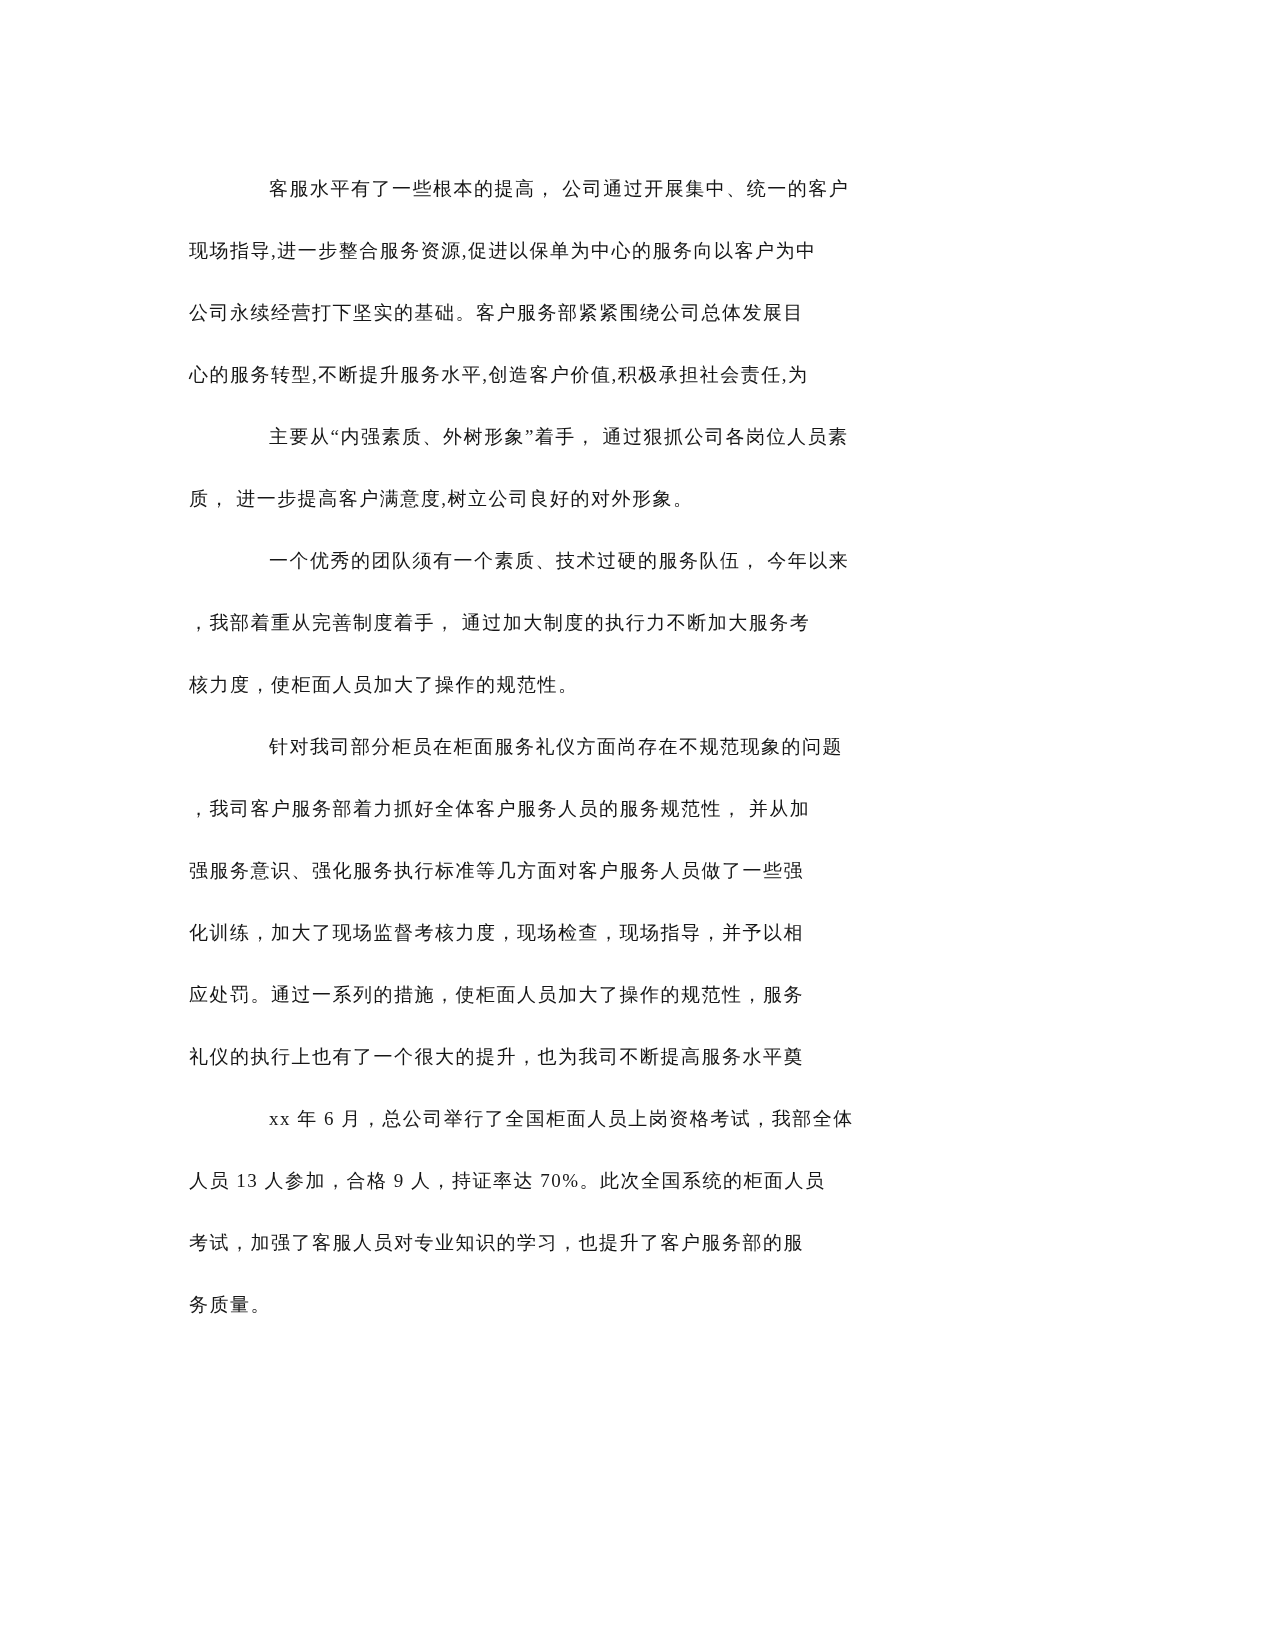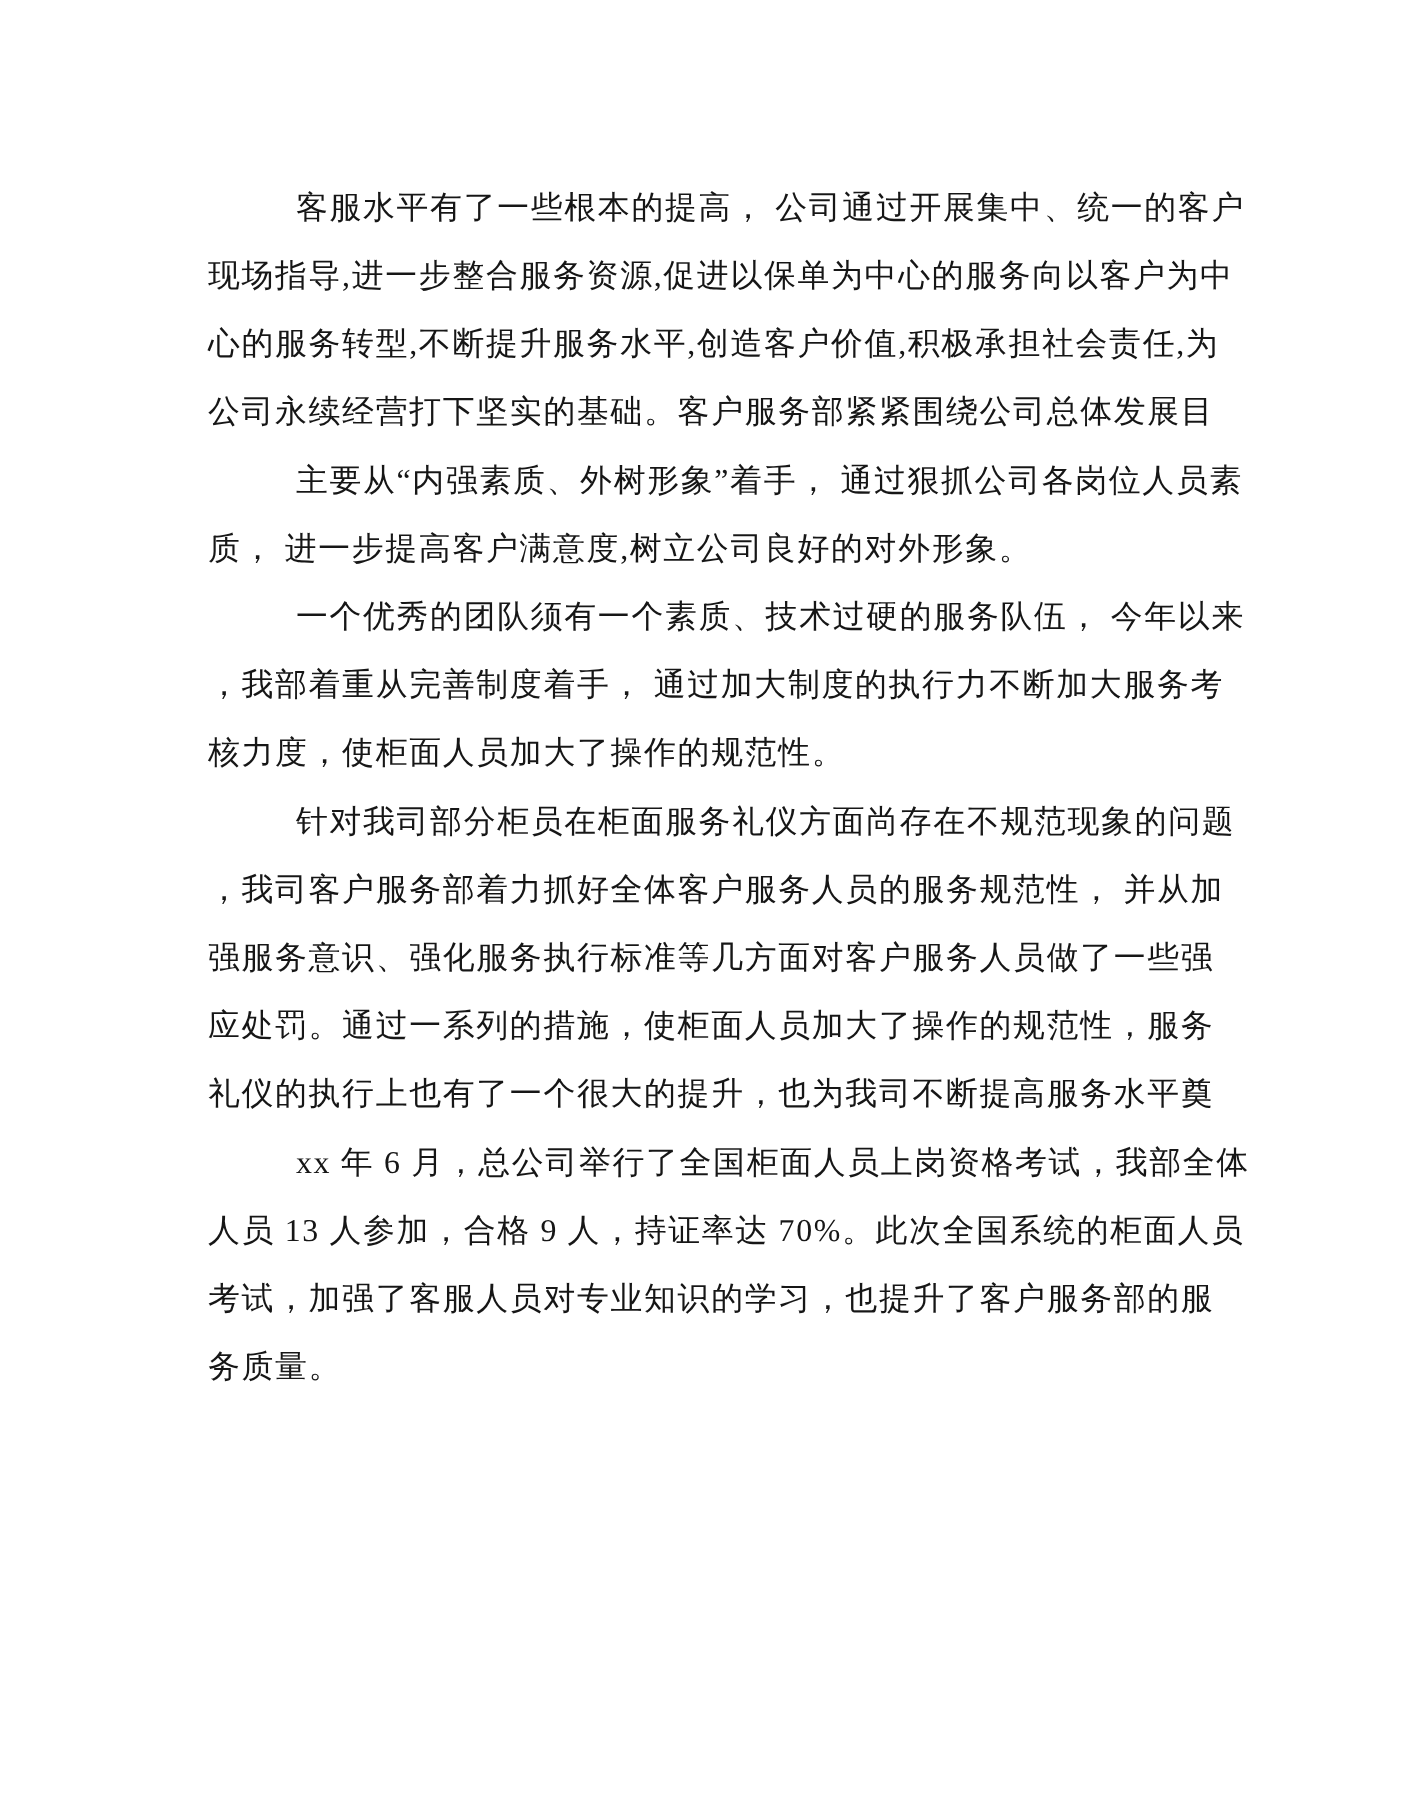--- a/index.html
+++ b/index.html
@@ -23,47 +23,48 @@
     height: 1650px;
     background: #ffffff;
   }
   .doc-body {
     position: absolute;
     left: 189px;
     top: 158px;
     width: 950px;
   }
   .text-line {
-    font-size: 29px;
+    font-size: 19px;
     line-height: 62px;
     letter-spacing: 1.5px;
     white-space: nowrap;
     text-align: left;
   }
   .text-line.first {
     text-indent: 80px;
   }
 </style>
 </head>
 <body>
 
 <div class="doc-page">
   <div class="doc-body">
       <div class="text-line first">客服水平有了一些根本的提高， 公司通过开展集中、统一的客户</div>
       <div class="text-line">现场指导,进一步整合服务资源,促进以保单为中心的服务向以客户为中</div>
+      <div class="text-line">公司永续经营打下坚实的基础。客户服务部紧紧围绕公司总体发展目</div>
       <div class="text-line">心的服务转型,不断提升服务水平,创造客户价值,积极承担社会责任,为</div>
-      <div class="text-line">公司永续经营打下坚实的基础。客户服务部紧紧围绕公司总体发展目</div>
       <div class="text-line first">主要从“内强素质、外树形象”着手， 通过狠抓公司各岗位人员素</div>
       <div class="text-line">质， 进一步提高客户满意度,树立公司良好的对外形象。</div>
       <div class="text-line first">一个优秀的团队须有一个素质、技术过硬的服务队伍， 今年以来</div>
       <div class="text-line">，我部着重从完善制度着手， 通过加大制度的执行力不断加大服务考</div>
       <div class="text-line">核力度，使柜面人员加大了操作的规范性。</div>
       <div class="text-line first">针对我司部分柜员在柜面服务礼仪方面尚存在不规范现象的问题</div>
       <div class="text-line">，我司客户服务部着力抓好全体客户服务人员的服务规范性， 并从加</div>
       <div class="text-line">强服务意识、强化服务执行标准等几方面对客户服务人员做了一些强</div>
+      <div class="text-line">化训练，加大了现场监督考核力度，现场检查，现场指导，并予以相</div>
       <div class="text-line">应处罚。通过一系列的措施，使柜面人员加大了操作的规范性，服务</div>
       <div class="text-line">礼仪的执行上也有了一个很大的提升，也为我司不断提高服务水平奠</div>
       <div class="text-line first">xx 年 6 月，总公司举行了全国柜面人员上岗资格考试，我部全体</div>
       <div class="text-line">人员 13 人参加，合格 9 人，持证率达 70%。此次全国系统的柜面人员</div>
       <div class="text-line">考试，加强了客服人员对专业知识的学习，也提升了客户服务部的服</div>
       <div class="text-line">务质量。</div>
     </div>
 </div>
 
 </body></html>

